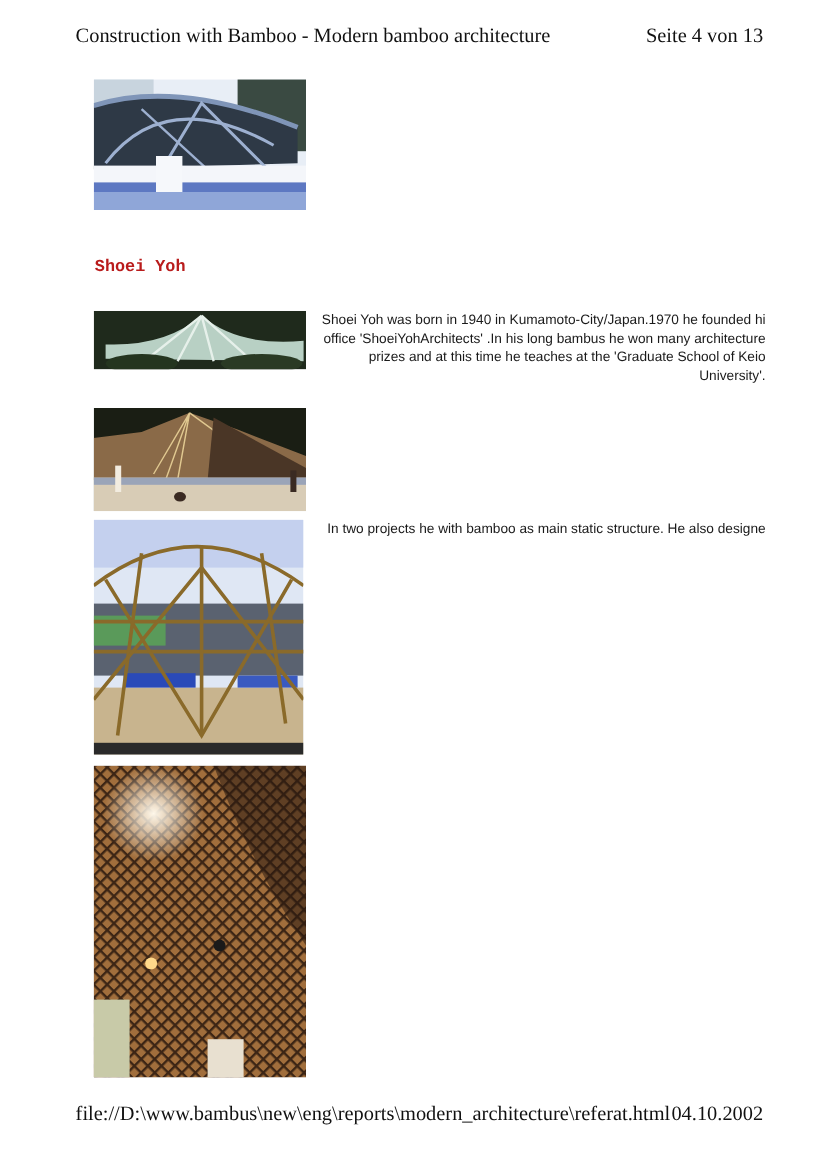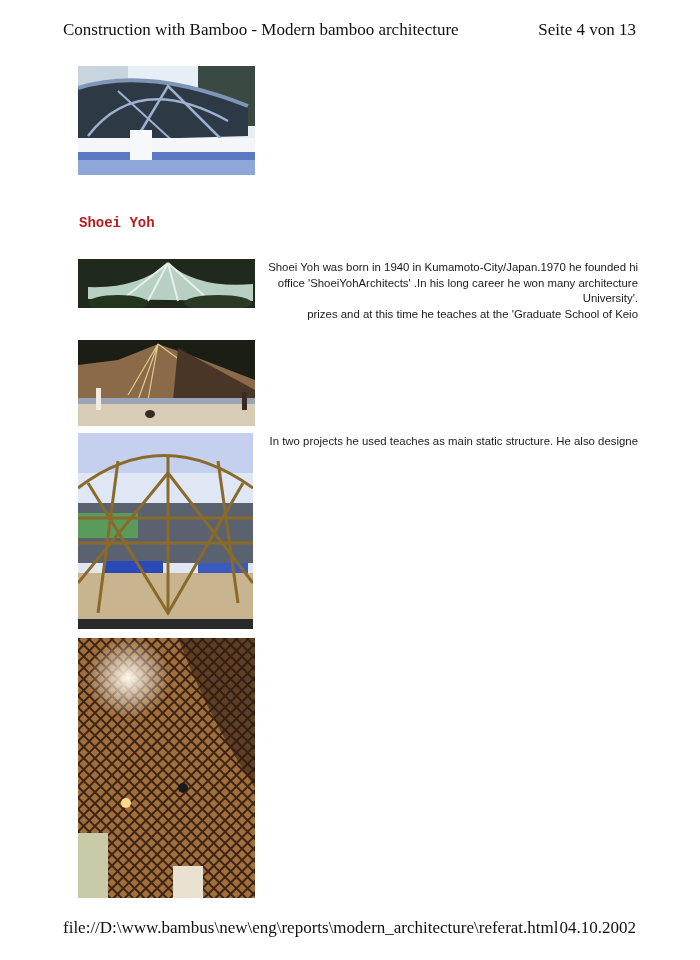--- a/index.html
+++ b/index.html
@@ -62,23 +62,23 @@
     <rect width="177" height="49" fill="#1f2a1c"></rect>
     <path d="M10 28 Q60 30 90 4 Q120 30 175 25 L175 42 L10 40 Z" fill="#b8d0c4"></path>
     <path d="M90 4 L70 42 M90 4 L100 42 M90 4 L130 40 M90 4 L45 40" stroke="#e6f0ea" stroke-width="2" fill="none"></path>
     <ellipse cx="40" cy="44" rx="30" ry="8" fill="#24351f"></ellipse>
     <ellipse cx="140" cy="44" rx="34" ry="8" fill="#2a3a24"></ellipse>
   </svg>
 </div>
 
 <div class="para" id="para1">
   <span>Shoei Yoh was born in 1940 in Kumamoto-City/Japan.1970 he founded hi</span>
-  <span>office 'ShoeiYohArchitects' .In his long career he won many architecture</span>
+  <span>office 'ShoeiYohArchitects' .In his long bambus he won many architecture</span>
+  <span>prizes and at this time he teaches at the 'Graduate School of Keio</span>
   <span>University'.</span>
-  <span>prizes and at this time he teaches at the 'Graduate School of Keio</span>
 </div>
 
 <div class="img" id="img3">
   <svg viewBox="0 0 177 86" preserveAspectRatio="none">
     <rect width="177" height="86" fill="#1a1e14"></rect>
     <path d="M0 60 L0 25 L40 20 L80 4 L120 18 L177 40 L177 60 Z" fill="#8a6a48"></path>
     <path d="M80 4 L50 55 M80 4 L60 60 M80 4 L70 60 M80 4 L150 55" stroke="#e0c890" stroke-width="1.2" fill="none"></path>
     <path d="M100 8 L177 50 L177 60 L95 60 Z" fill="#4a3626"></path>
     <rect x="0" y="58" width="177" height="28" fill="#d8ccb6"></rect>
     <rect x="0" y="58" width="177" height="6" fill="#9aa4b8"></rect>
@@ -105,21 +105,21 @@
       <path d="M40 28 L20 180"></path>
       <path d="M140 28 L160 170"></path>
       <path d="M90 22 L90 180"></path>
       <path d="M0 150 L90 40 L175 150"></path>
     </g>
     <rect x="0" y="186" width="175" height="10" fill="#2a2a2a"></rect>
   </svg>
 </div>
 
 <div class="para" id="para2">
-  <span>In two projects he used teaches as main static structure. He also designe</span>
+  <span>In two projects he with bamboo as main static structure. He also designe</span>
 </div>
 
 <div class="img" id="img5">
   <svg viewBox="0 0 177 260" preserveAspectRatio="none">
     <defs>
       <pattern id="lattice" width="8" height="8" patternUnits="userSpaceOnUse" patternTransform="rotate(45)">
         <rect width="8" height="8" fill="#b07a42"></rect>
         <rect width="8" height="2" fill="#3a2414"></rect>
         <rect width="2" height="8" fill="#3a2414"></rect>
       </pattern>

